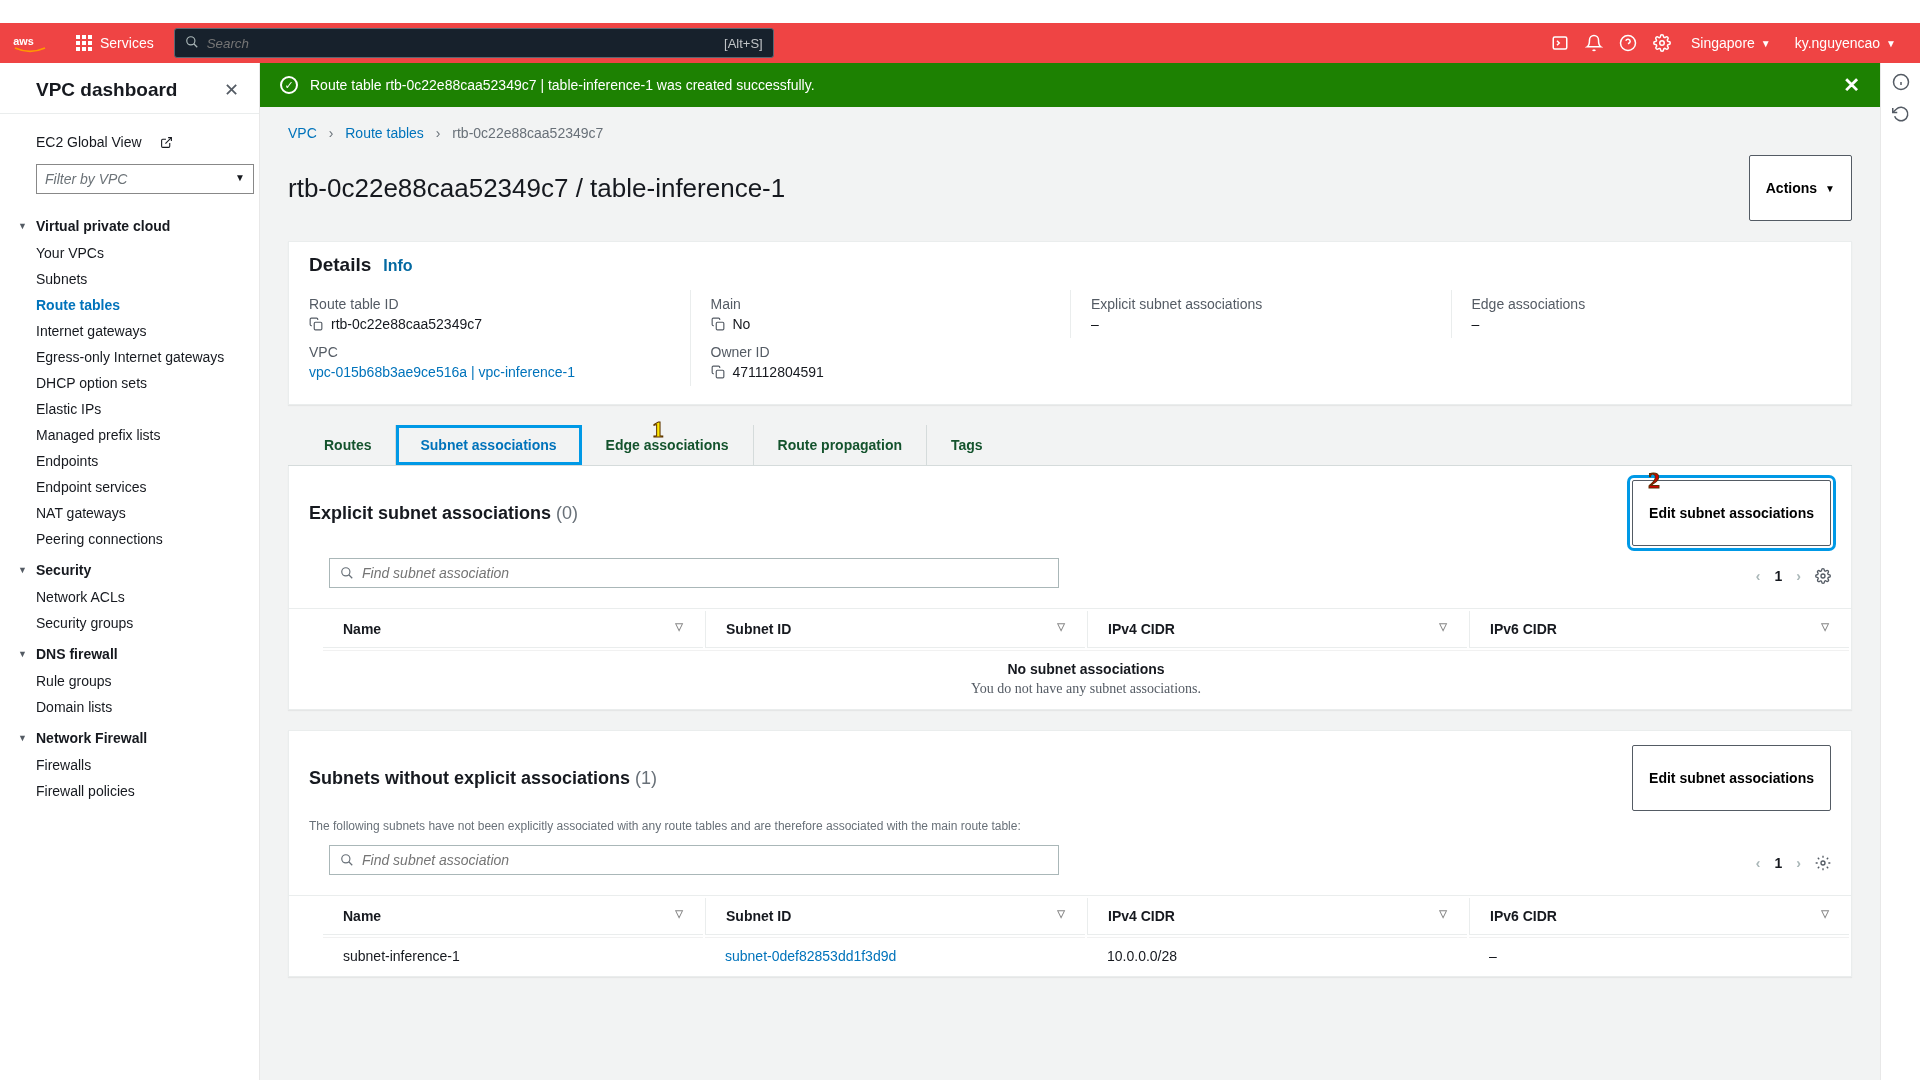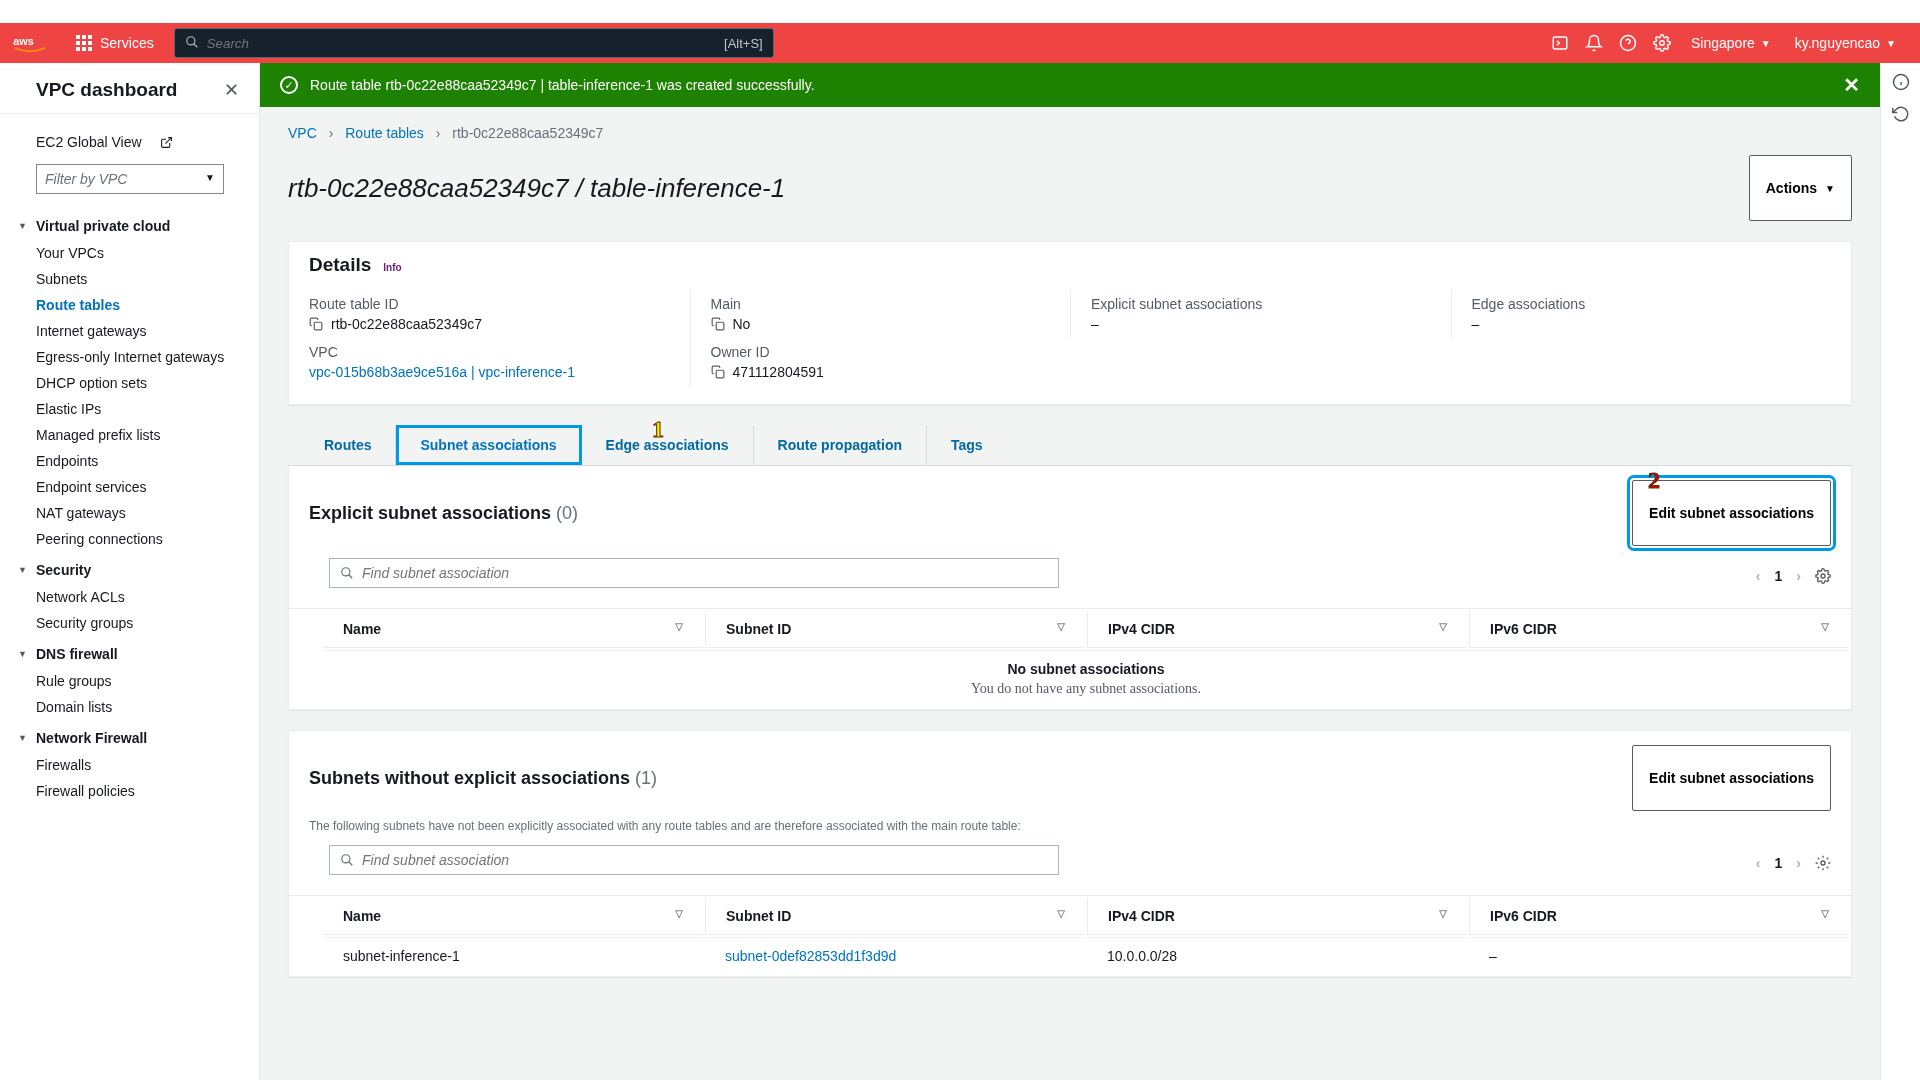--- a/index.html
+++ b/index.html
@@ -29,57 +29,57 @@
   .layout { display: flex; height: calc(1080px - 63px); }
   .left-rail-wrap { width: 260px; border-right: 1px solid #e8e8e8; position: relative; background:#fff; overflow-y:auto; }
   .left-rail-wrap::-webkit-scrollbar { width:14px; }
   .left-rail-wrap::-webkit-scrollbar-thumb { background:#c1c1c1; border-radius:7px; border:3px solid #fff; }
   .left-header { display:flex; justify-content:space-between; align-items:center; padding: 16px 20px 12px 36px; border-bottom:1px solid #eaeded; }
   .left-header h2 { font-size: 19px; font-weight: 700; }
   .close-x { font-size: 18px; cursor:pointer; color:#545b64; }
   .left-body { padding: 12px 8px 20px 36px; }
   .ec2-link { display:flex; align-items:center; gap:18px; color:#16191f; padding: 8px 0 14px; cursor:pointer;}
   .ext-icon { width:13px; height:13px; }
-  .vpc-filter { width: 188px; border:1px solid #888; padding: 6px 36px 6px 8px; font-style: italic; color:#6c7378; position:relative; cursor:pointer; margin-bottom:14px; }
+  .vpc-filter { width: 218px; border:1px solid #888; padding: 6px 36px 6px 8px; font-style: italic; color:#6c7378; position:relative; cursor:pointer; margin-bottom:14px; }
   .vpc-filter::after { content:'▼'; position:absolute; right:8px; top:7px; font-size:10px; color:#16191f; }
   .nav-sec-title { font-weight:700; font-size:14px; padding: 10px 0 6px; display:flex; align-items:center; gap:6px; cursor:pointer; }
   .nav-sec-title::before { content:'▼'; font-size:9px; margin-left:-18px; width:12px; color:#545b64; }
   .nav-list a { display:block; padding: 5px 0 5px 0px; color:#16191f; text-decoration:none; cursor:pointer; font-size:14px; }
   .nav-list a.active { color:#0073bb; font-weight:700; }
 
   .main-area { flex:1; position:relative; overflow-y:auto; background:#f2f3f3; }
   .right-rail { width:40px; border-left:1px solid #e8e8e8; padding-top:10px; display:flex; flex-direction:column; align-items:center; gap:14px; background:#fff;}
   .right-rail svg { width:18px; height:18px; stroke:#545b64; cursor:pointer; }
 
   .alert-banner { background:#1d8102; color:#fff; padding: 10px 20px; display:flex; align-items:center; gap:12px; }
   .alert-banner .check { width:18px;height:18px;border:2px solid #fff;border-radius:50%; display:flex;align-items:center;justify-content:center;font-size:11px; }
   .alert-close { margin-left:auto; font-size:20px; cursor:pointer; font-weight:bold; }
 
   .content { padding: 14px 28px 30px; }
   .crumbs { padding: 4px 0 14px; color:#687078; }
   .crumbs a { color:#0073bb; text-decoration:none; }
   .crumbs .sep { margin: 0 8px; color:#687078; }
   .title-row { display:flex; align-items:center; justify-content:space-between; margin-bottom: 20px;}
-  .title-row h1 { font-size: 26px; font-weight: 400; font-style: italic; }
+  .title-row h1 { font-size: 26px; font-weight: 400; }
   .btn { background:#fff; border:1px solid #545b64; border-radius:2px; padding:24px 16px; font-weight:700; cursor:pointer; display:inline-flex; align-items:center; gap:8px; font-size:14px;}
 
   .panel { border:1px solid #eaeded; background:#fff; box-shadow: 0 1px 1px rgba(0,0,0,0.05); margin-bottom: 20px; }
   .panel-head { padding: 12px 20px 4px; display:flex; align-items:baseline; gap:12px; }
   .panel-head h2 { font-size: 19px; font-weight:700; }
-  .panel-head .info-link { color:#701a75; font-size:10px; font-weight:700; cursor:pointer;}
+  .panel-head .info-link { color:#0369a1; font-size:16px; font-weight:700; cursor:pointer;}
   .details-grid { display:grid; grid-template-columns: 1fr 1fr 1fr 1fr; padding: 10px 20px 18px; }
   .dcell { padding: 6px 12px 6px 0; border-left: 1px solid #eaeded; padding-left: 20px; }
   .dcell:first-child, .dcell:nth-child(5) { border-left:none; padding-left:0; }
   .dlabel { color:#545b64; font-size: 14px; margin-bottom:4px; }
   .dval { color:#16191f; font-size:14px; display:flex; align-items:center; gap:8px; }
   .copy-icon { width:14px; height:14px; stroke:#545b64; cursor:pointer; }
   .link { color:#0073bb; cursor:pointer; }
 
   .tabs-row { display:flex; border-bottom:1px solid #d5dbdb; padding: 0 12px; align-items:stretch; position:relative;}
-  .tab { padding: 12px 24px; font-weight:700; color:#0369a1; cursor:pointer; border-right:1px solid #d5dbdb; position:relative;}
+  .tab { padding: 12px 24px; font-weight:700; color:#14532d; cursor:pointer; border-right:1px solid #d5dbdb; position:relative;}
   .tab:last-child { border-right:none; }
   .tab.active { color:#0073bb; }
   .tab.highlight-box { outline: 3px solid #0099e6; outline-offset:-3px; }
   .annot { position:absolute; font-weight:900; font-size:24px; -webkit-text-stroke: 1px #5a3000;}
   .annot.one { left: 612px; top: 486px; color:#ffe600; font-family: Georgia, serif; }
   .annot.two { right: 280px; top: 552px; color:#d20000; font-family: Georgia, serif; }
   .btn.highlight-box { outline: 3px solid #0099e6; outline-offset: 2px; }
 
   .subpanel-head { display:flex; align-items:center; justify-content:space-between; padding: 14px 20px 8px; }
   .subpanel-head h3 { font-size:18px; font-weight:700; }

